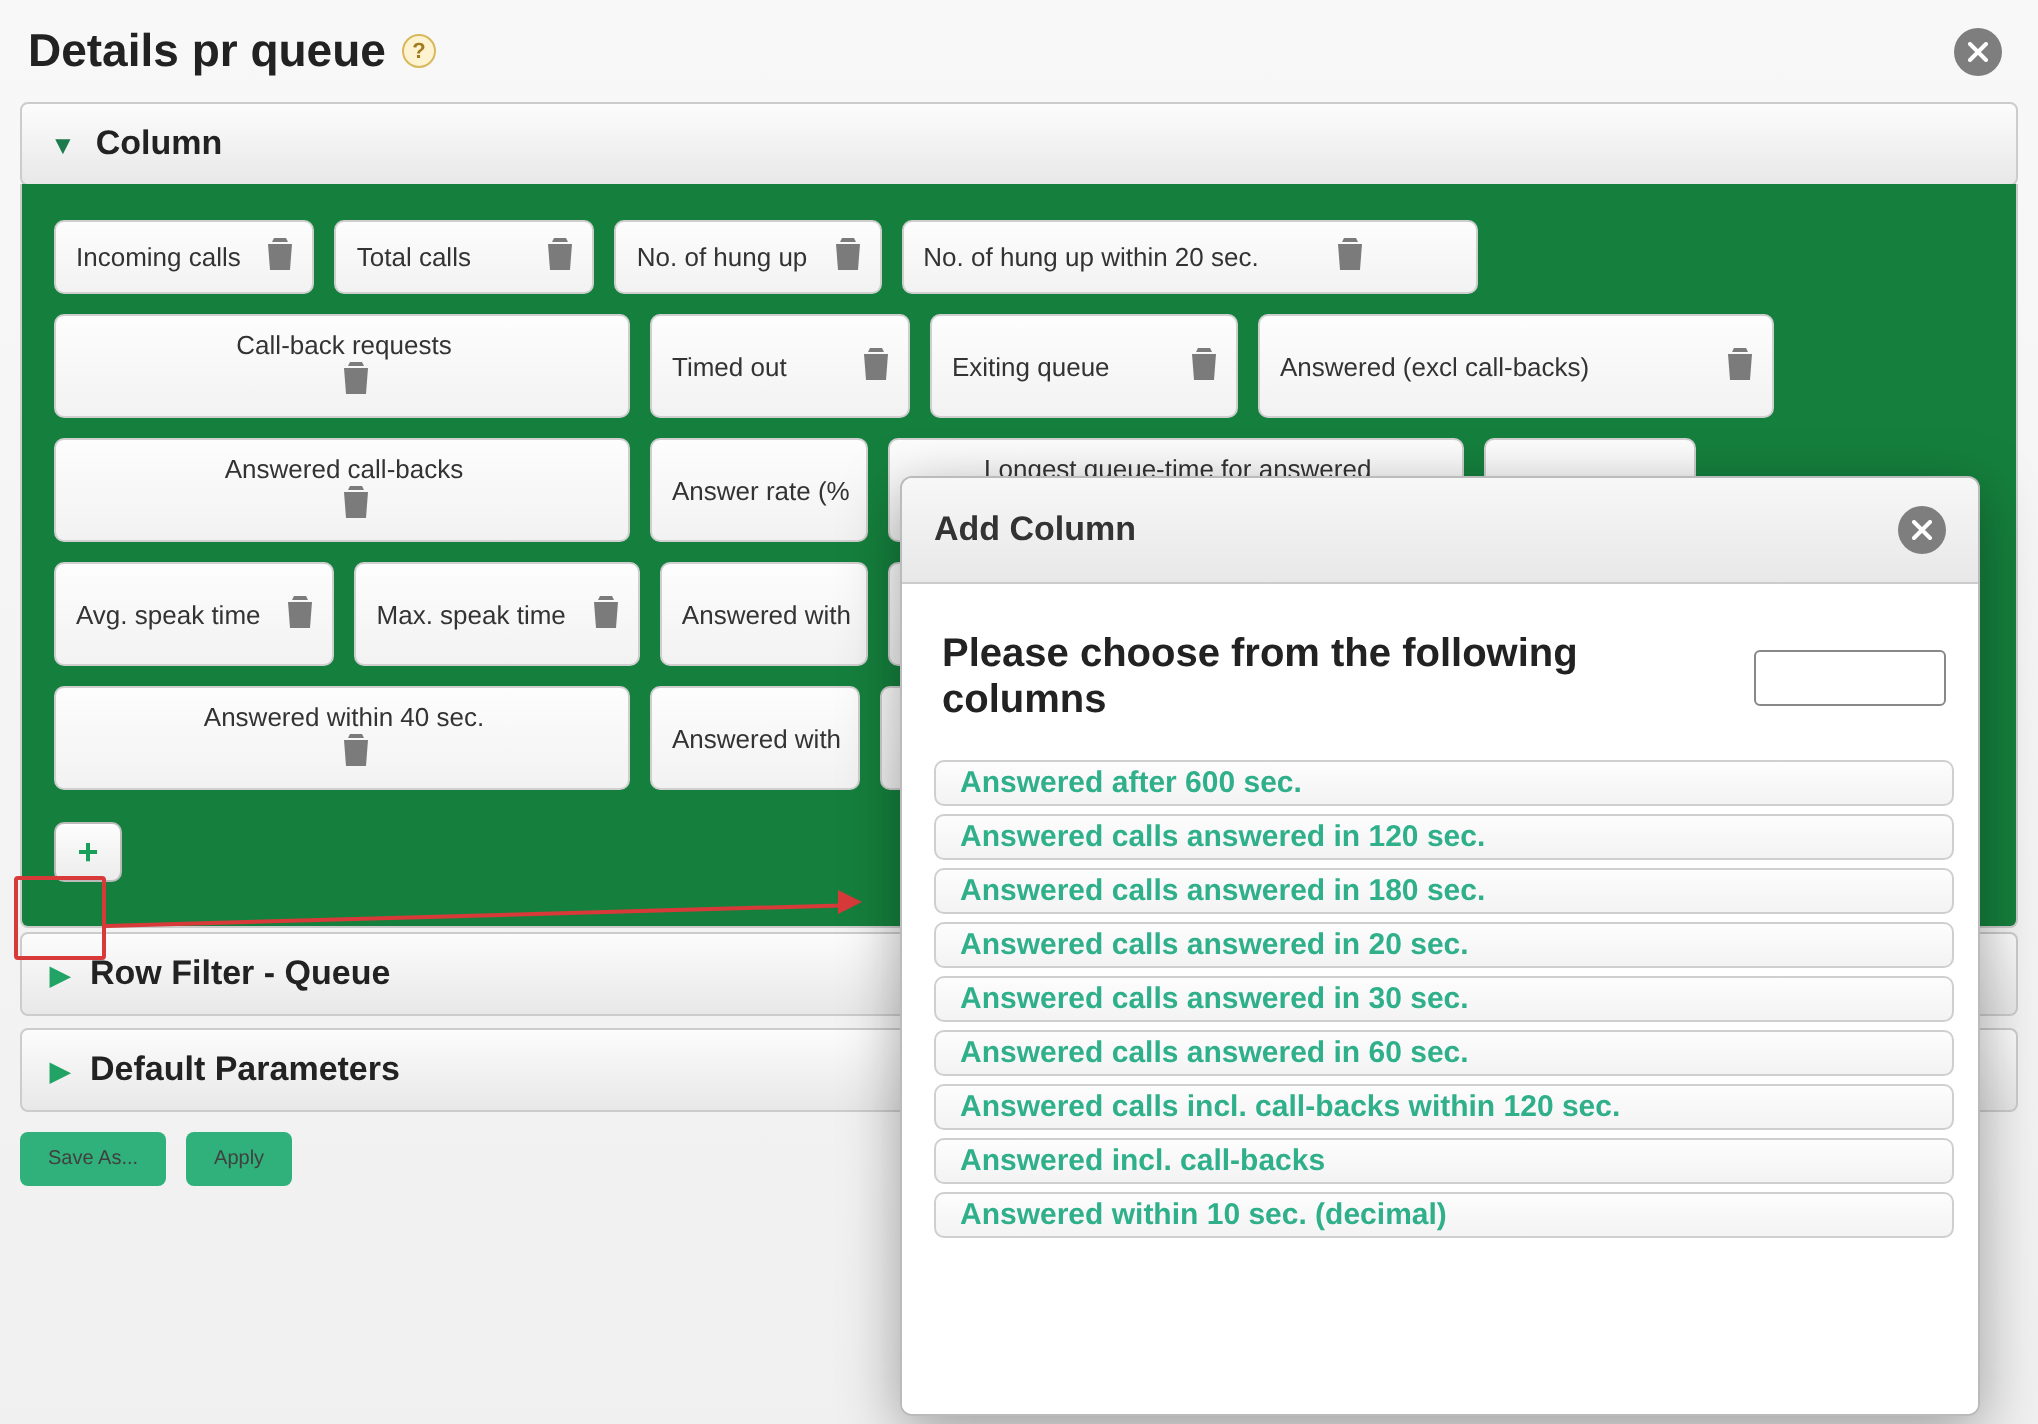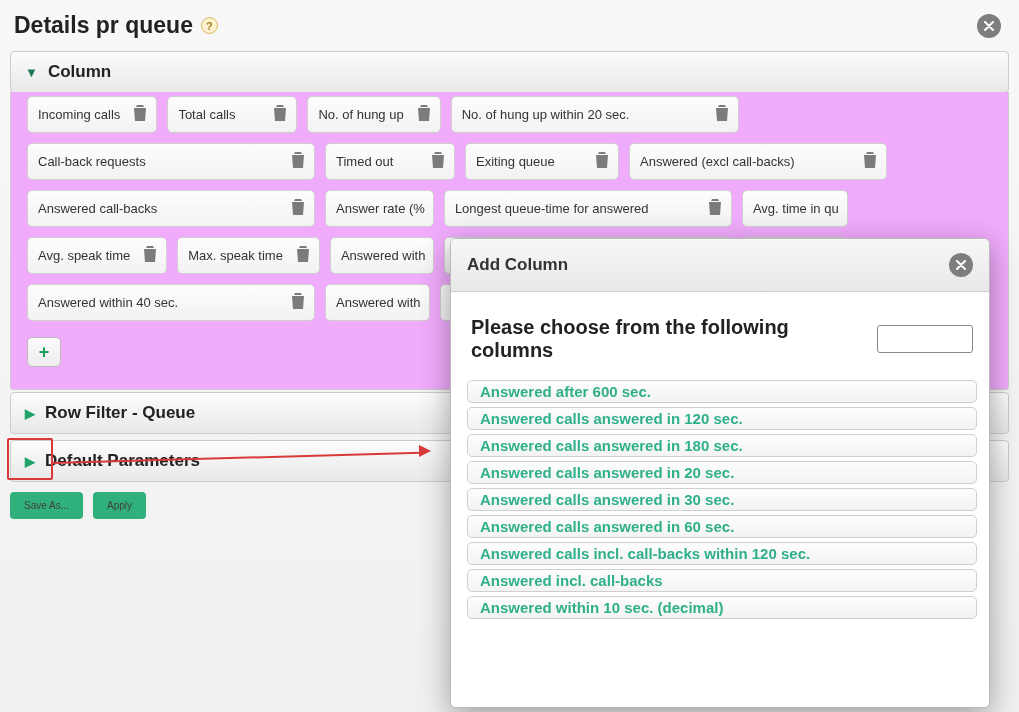--- a/index.html
+++ b/index.html
@@ -70,51 +70,51 @@
     cursor: pointer;
     margin: 2px 0;
   }
   .acc-header .tri {
     margin-right: 10px;
     color: #21a366;
     font-size: 13px;
   }
   .acc-header.expanded .tri { color: #1c7a4c; }
   .acc-body {
-    padding: 4px 16px 22px 16px;
+    padding: 18px 16px 22px 16px;
     border: 1px solid #ccc;
     border-top: none;
     border-bottom-left-radius: 4px;
     border-bottom-right-radius: 4px;
-    background: #f0abfc;
+    background: #15803d;
     margin: -3px 0 2px 0;
   }
   
   .chip-rows { display: flex; flex-wrap: wrap; gap: 10px 10px; }
   .chip {
     display: inline-flex;
     align-items: center;
     border: 1px solid #cfcfcf;
     border-radius: 5px;
     background: linear-gradient(#fdfdfd, #f2f2f2);
     padding: 7px 8px 7px 10px;
     font-size: 13px;
     color: #333;
     white-space: nowrap;
   }
   .chip .trash {
     margin-left: 12px;
     opacity: 0.85;
     cursor: pointer;
   }
-  .chip.wide { min-width: 288px; justify-content: space-between; }
+  .chip.wide { min-width: 288px; justify-content: space-between; flex-direction: column; }
   .chip.med  { min-width: 136px; justify-content: space-between; }
   .chip.sm   { min-width: 130px; justify-content: space-between; }
   .chip.lg   { min-width: 258px; justify-content: space-between; }
-  .chip.xl   { min-width: 288px; justify-content: space-between; gap: 26px; }
+  .chip.xl   { min-width: 288px; justify-content: flex-start; gap: 26px; }
 
   .add-btn {
     width: 34px; height: 30px;
     border: 1px solid #bbb;
     border-radius: 5px;
     background: linear-gradient(#fdfdfd, #ececec);
     display:flex; align-items:center; justify-content:center;
     cursor:pointer;
     box-shadow: inset 0 1px 0 #fff;
   }

